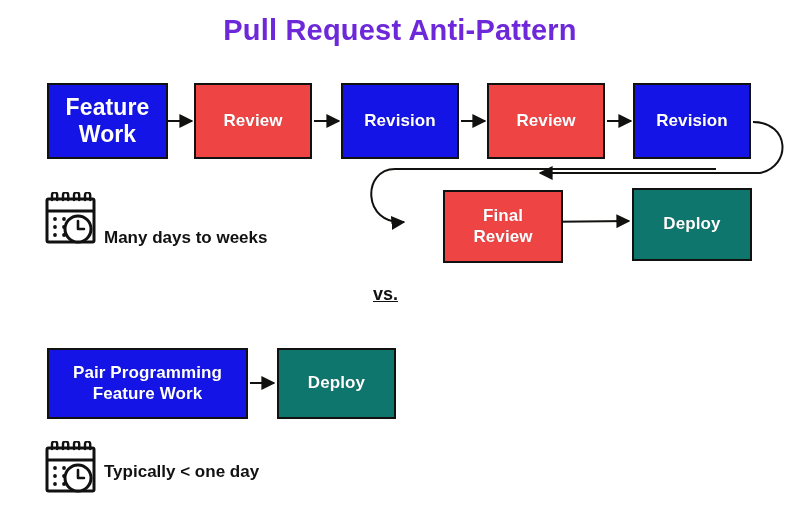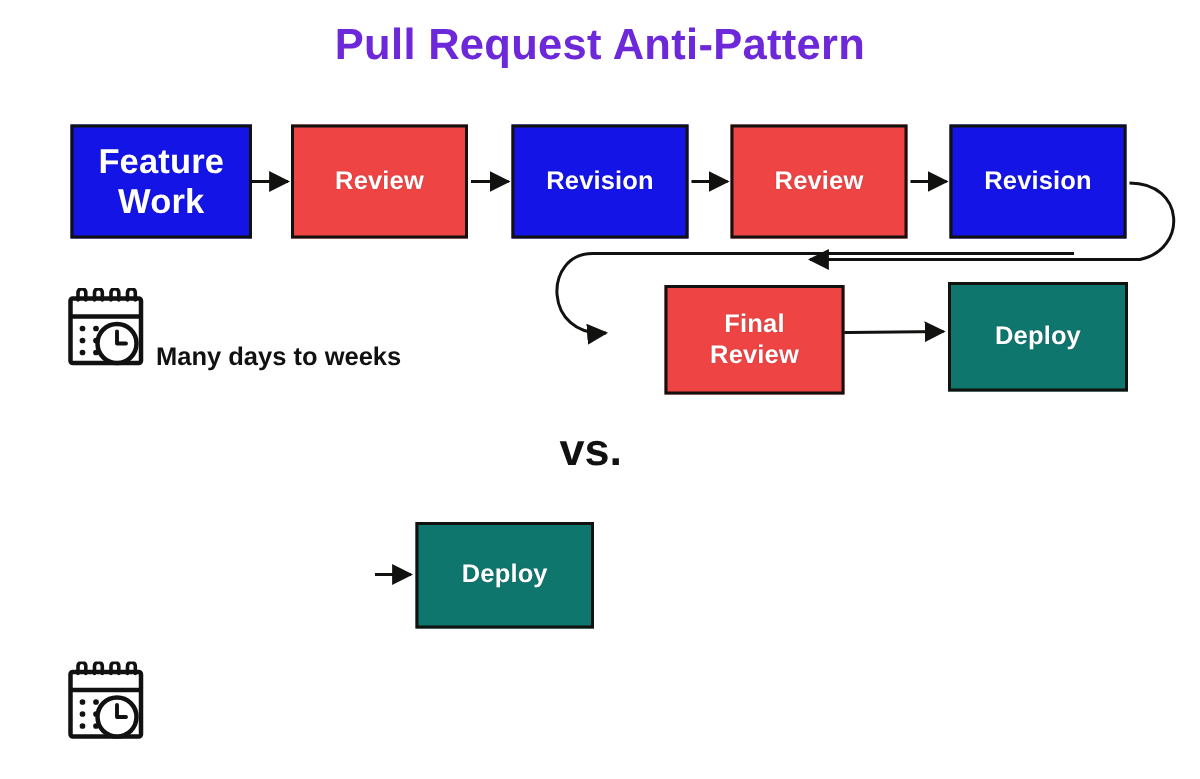--- a/index.html
+++ b/index.html
@@ -28,23 +28,24 @@
     top: 14px;
     width: 800px;
     text-align: center;
     font-size: 29px;
     font-weight: bold;
     color: #6d28d9;
     letter-spacing: 0.2px;
   }
   .vs {
     position: absolute;
-    font-size: 30px;
+    font-size: 18px;
     font-weight: bold;
     color: #111111;
+    text-decoration: underline;
   }
   .node {
     position: absolute;
     box-sizing: border-box;
     border: 2px solid #11110f;
     display: flex;
     align-items: center;
     justify-content: center;
     text-align: center;
     color: #ffffff;
@@ -162,20 +163,24 @@
 
       <circle cx="35" cy="37" r="13" fill="#ffffff" stroke="#111111" stroke-width="3"></circle>
       <path d="M35 29 v8 h6" fill="none" stroke="#111111" stroke-width="2.6" stroke-linecap="round" stroke-linejoin="round"></path>
     </svg>
   </div>
 
   <div class="caption" style="left:104px; top:213px;margin-top:15px;">Many days to weeks</div>
 
   <div class="vs" style="left:373px; top:284px;">vs.</div>
 
+  <div class="node blue" style="left:47px; top:348px; width:201px; height:71px; font-size:17px;">
+    <span style="white-space:pre-line;">Pair Programming
+Feature Work</span>
+  </div>
 
   <div class="node green" style="left:277px; top:348px; width:119px; height:71px; font-size:17px;">
     <span style="white-space:pre-line;">Deploy</span>
   </div>
 
   <div class="cal-icon" style="left:43px; top:441px;">
     <svg width="56" height="54" viewBox="0 0 56 54">
       <g stroke="#111111" stroke-width="2.4" fill="none" stroke-linecap="round">
         <path d="M9 8 v-5 a2.6 2.6 0 0 1 5.2 0 v5"></path>
         <path d="M20 8 v-5 a2.6 2.6 0 0 1 5.2 0 v5"></path>
@@ -191,14 +196,15 @@
         <circle cx="12" cy="35" r="1.9"></circle>
         <circle cx="21" cy="35" r="1.9"></circle>
         <circle cx="12" cy="43" r="1.9"></circle>
         <circle cx="21" cy="43" r="1.9"></circle>
       </g>
       <circle cx="35" cy="37" r="13" fill="#ffffff" stroke="#111111" stroke-width="3"></circle>
       <path d="M35 29 v8 h6" fill="none" stroke="#111111" stroke-width="2.6" stroke-linecap="round" stroke-linejoin="round"></path>
     </svg>
   </div>
 
+  <div class="caption" style="left:104px; top:462px;">Typically &lt; one day</div>
 
 </div>
 
 </body></html>

